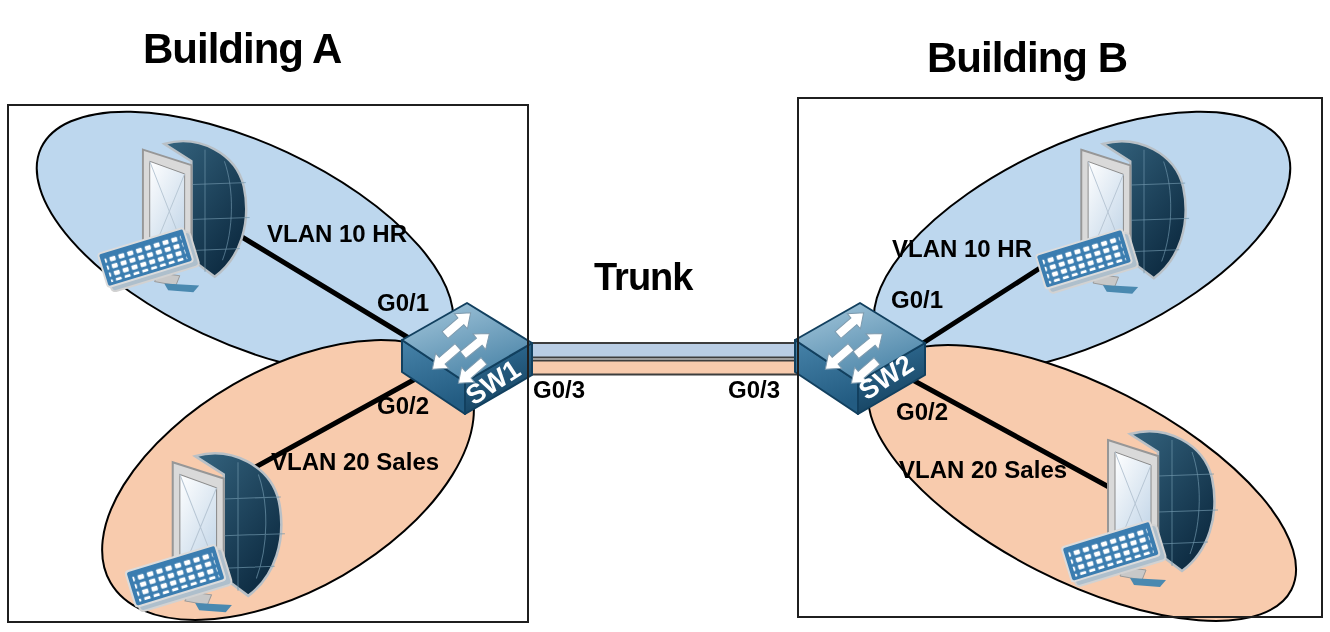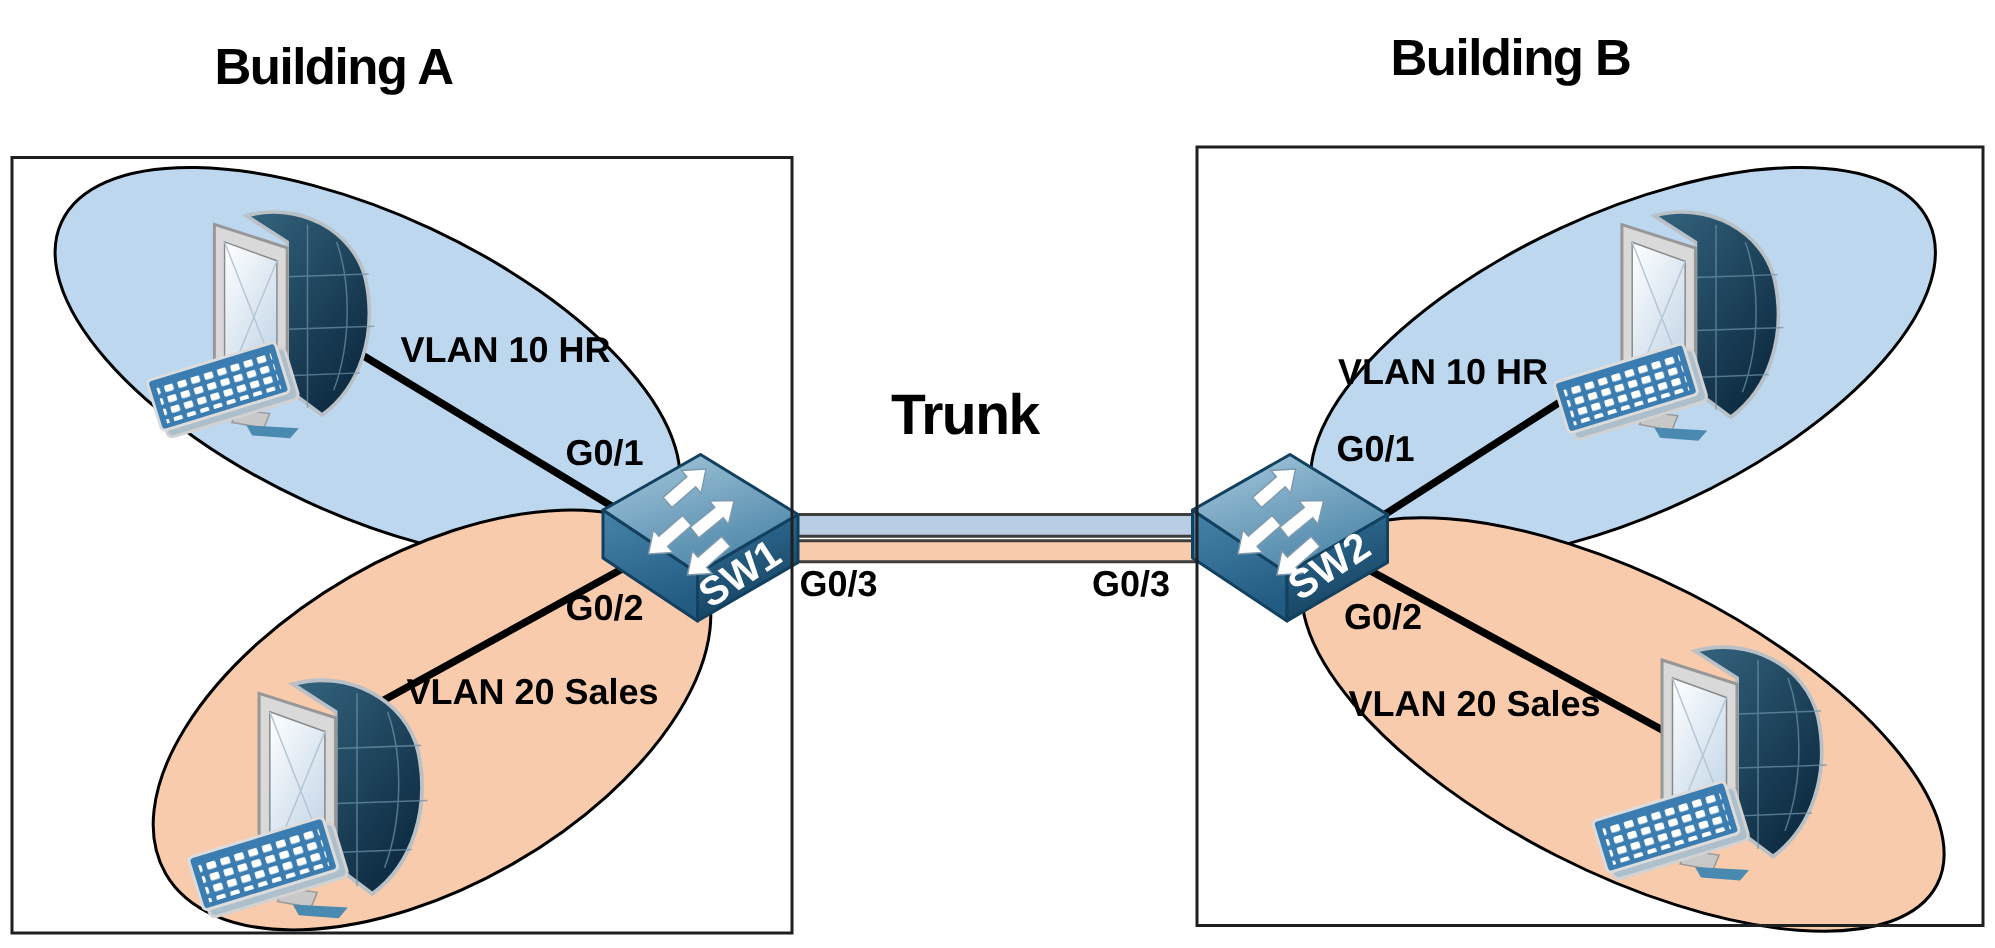--- a/index.html
+++ b/index.html
@@ -1,20 +1,20 @@
 <!DOCTYPE html>
 <html><head>
 <meta charset="utf-8">
 <style>
   html,body{margin:0;padding:0;background:#fff;}
   .stage{position:relative;width:1330px;height:632px;background:#fff;overflow:hidden;
          font-family:"Liberation Sans",sans-serif;}
   .stage svg.layer{position:absolute;left:0;top:0;}
   .lbl{position:absolute;color:#000;font-weight:bold;white-space:nowrap;line-height:1;}
-  .title{font-size:34px;letter-spacing:-1px;}
+  .title{font-size:42px;letter-spacing:-1px;}
   .trunk-t{font-size:38px;letter-spacing:-1px;}
   .small{font-size:24px;}
 </style>
 </head>
 <body>
 
 <div class="stage">
 
   <svg class="layer" width="1330" height="632" viewBox="0 0 1330 632">
     <defs>
@@ -98,21 +98,21 @@
     <use href="#pc" transform="translate(108,138) scale(0.97)"></use>
     <use href="#pc" transform="translate(136,450) scale(1.02)"></use>
     <use href="#pc" transform="translate(1046,138) scale(0.98)"></use>
     <use href="#pc" transform="translate(1072,428) scale(1.0)"></use>
 
     <rect x="8" y="105" width="520" height="517" fill="none" stroke="#1f1f1f" stroke-width="2"></rect>
     <rect x="798" y="98" width="524" height="519" fill="none" stroke="#1f1f1f" stroke-width="2"></rect>
   </svg>
 
   <div class="lbl title" style="left:143px;top:28px;">Building A</div>
-  <div class="lbl title" style="left:927px;top:22px;">Building B</div>
+  <div class="lbl title" style="left:927px;top:37px;">Building B</div>
   <div class="lbl trunk-t" style="left:594px;top:258px;">Trunk</div>
 
   <div class="lbl small" style="left:267px;top:222px;">VLAN 10 HR</div>
   <div class="lbl small" style="left:377px;top:291px;">G0/1</div>
   <div class="lbl small" style="left:377px;top:394px;">G0/2</div>
   <div class="lbl small" style="left:271px;top:450px;">VLAN 20 Sales</div>
 
   <div class="lbl small" style="left:533px;top:378px;">G0/3</div>
   <div class="lbl small" style="left:728px;top:378px;">G0/3</div>
 

